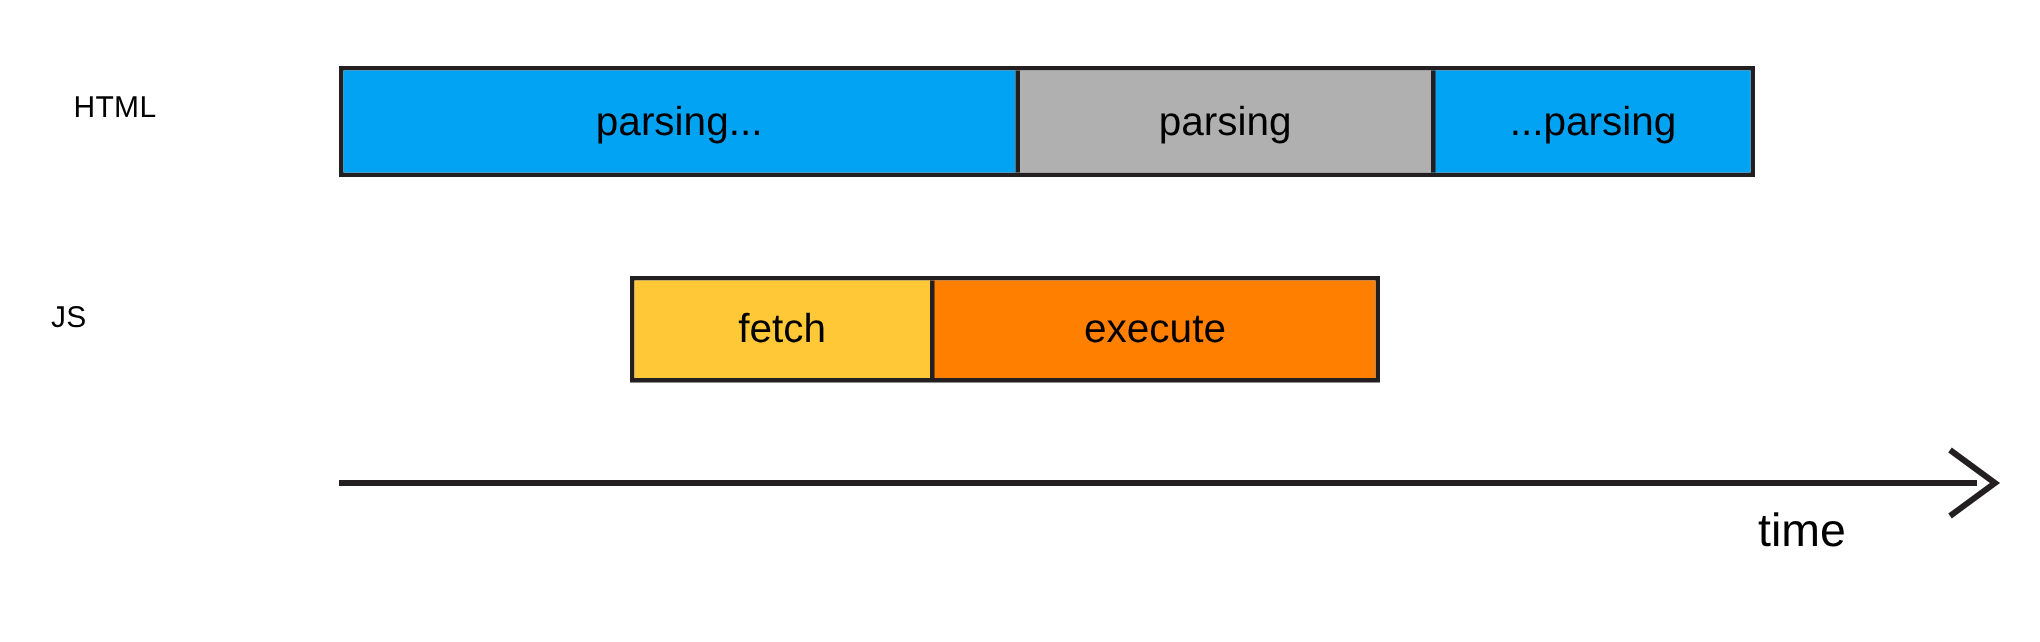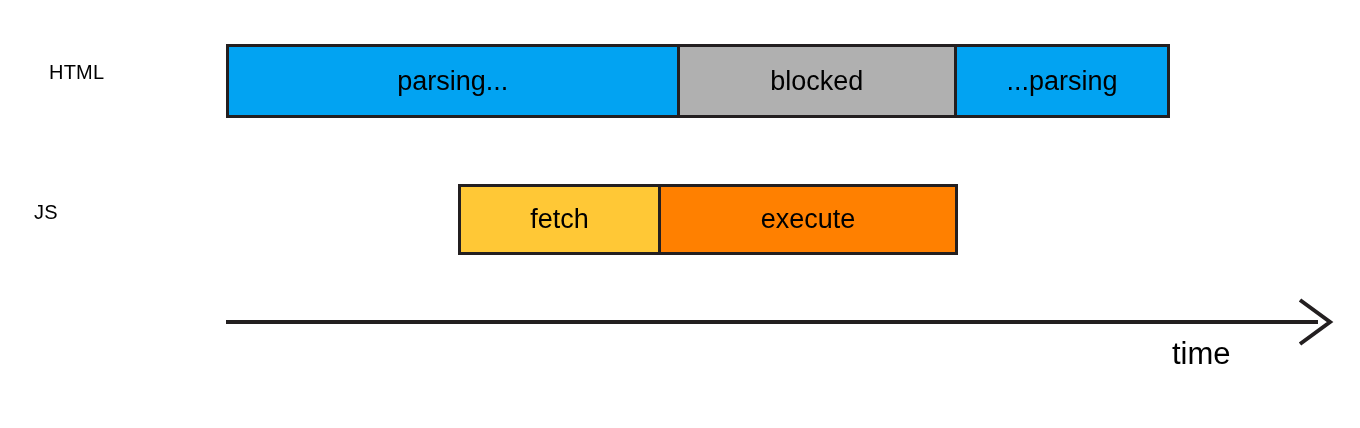--- a/index.html
+++ b/index.html
@@ -38,21 +38,21 @@
     border: 3px solid #231F20;
     background: #ffffff;
   }
   #bar-html {
     left: 226px;
     top: 44px;
     width: 944px;
     height: 74px;
   }
   #bar-js {
-    left: 458px;
+    left: 420px;
     top: 184px;
     width: 500px;
     height: 71px;
   }
 
   .seg {
     box-sizing: border-box;
     display: flex;
     align-items: center;
     justify-content: center;
@@ -93,21 +93,21 @@
 </style>
 </head>
 <body>
 
 <div id="canvas">
 
   <div class="row-label" id="label-html">HTML</div>
 
   <div class="bar" id="bar-html">
     <div class="seg" id="seg-parsing-start" style="background: rgb(2, 163, 242);">parsing...</div>
-    <div class="seg" id="seg-blocked" style="background: rgb(176, 176, 176);">blocked</div>
+    <div class="seg" id="seg-blocked" style="background: rgb(176, 176, 176);">parsing</div>
     <div class="seg" id="seg-parsing-end" style="background: rgb(2, 163, 242);">...parsing</div>
   </div>
 
   <div class="row-label" id="label-js">JS</div>
 
   <div class="bar" id="bar-js">
     <div class="seg" id="seg-fetch" style="background: rgb(255, 200, 54);">fetch</div>
     <div class="seg" id="seg-execute" style="background: rgb(255, 128, 0);">execute</div>
   </div>
 

